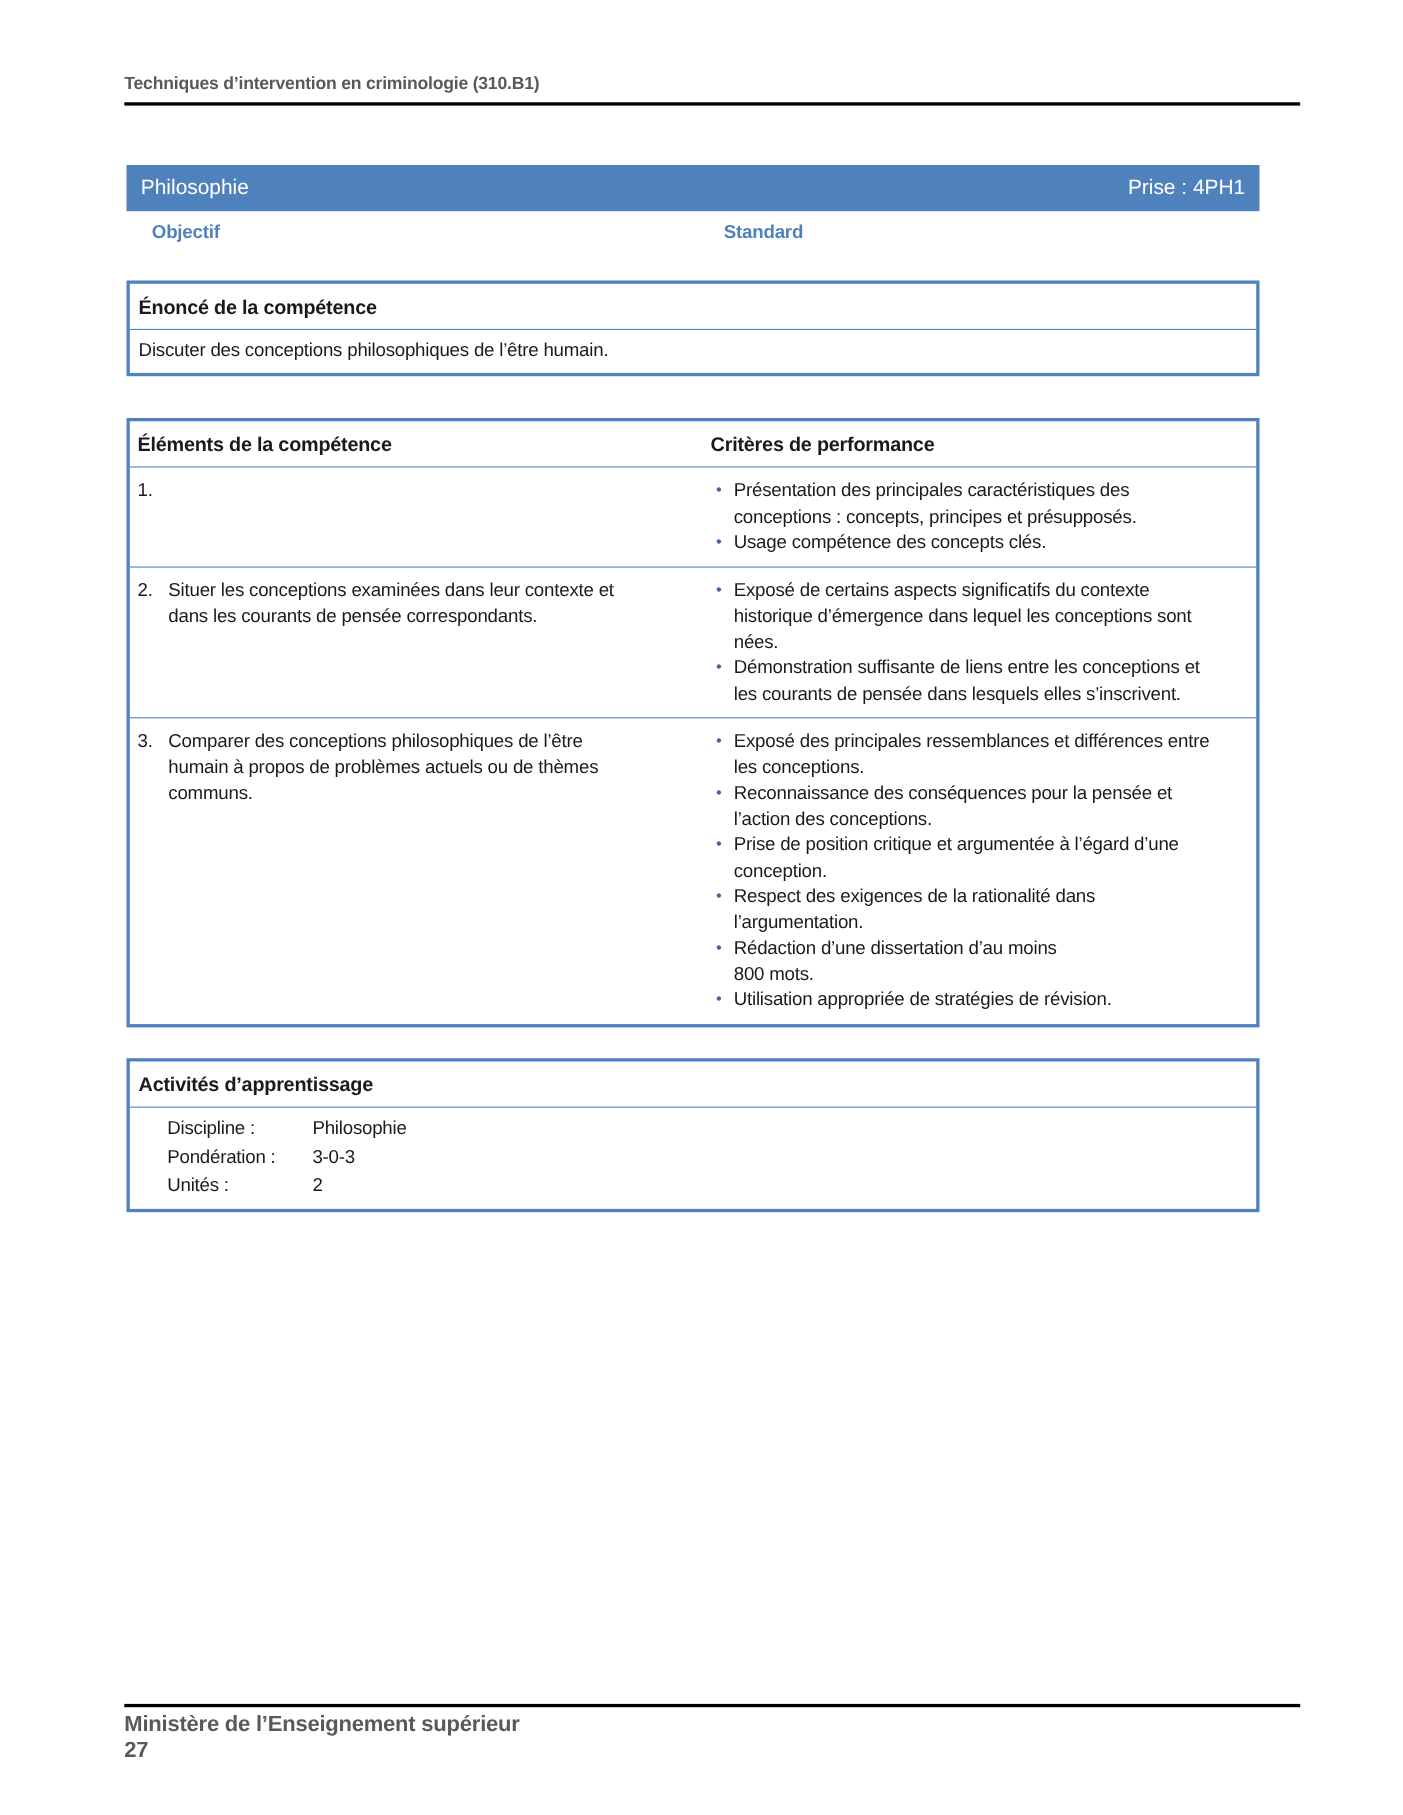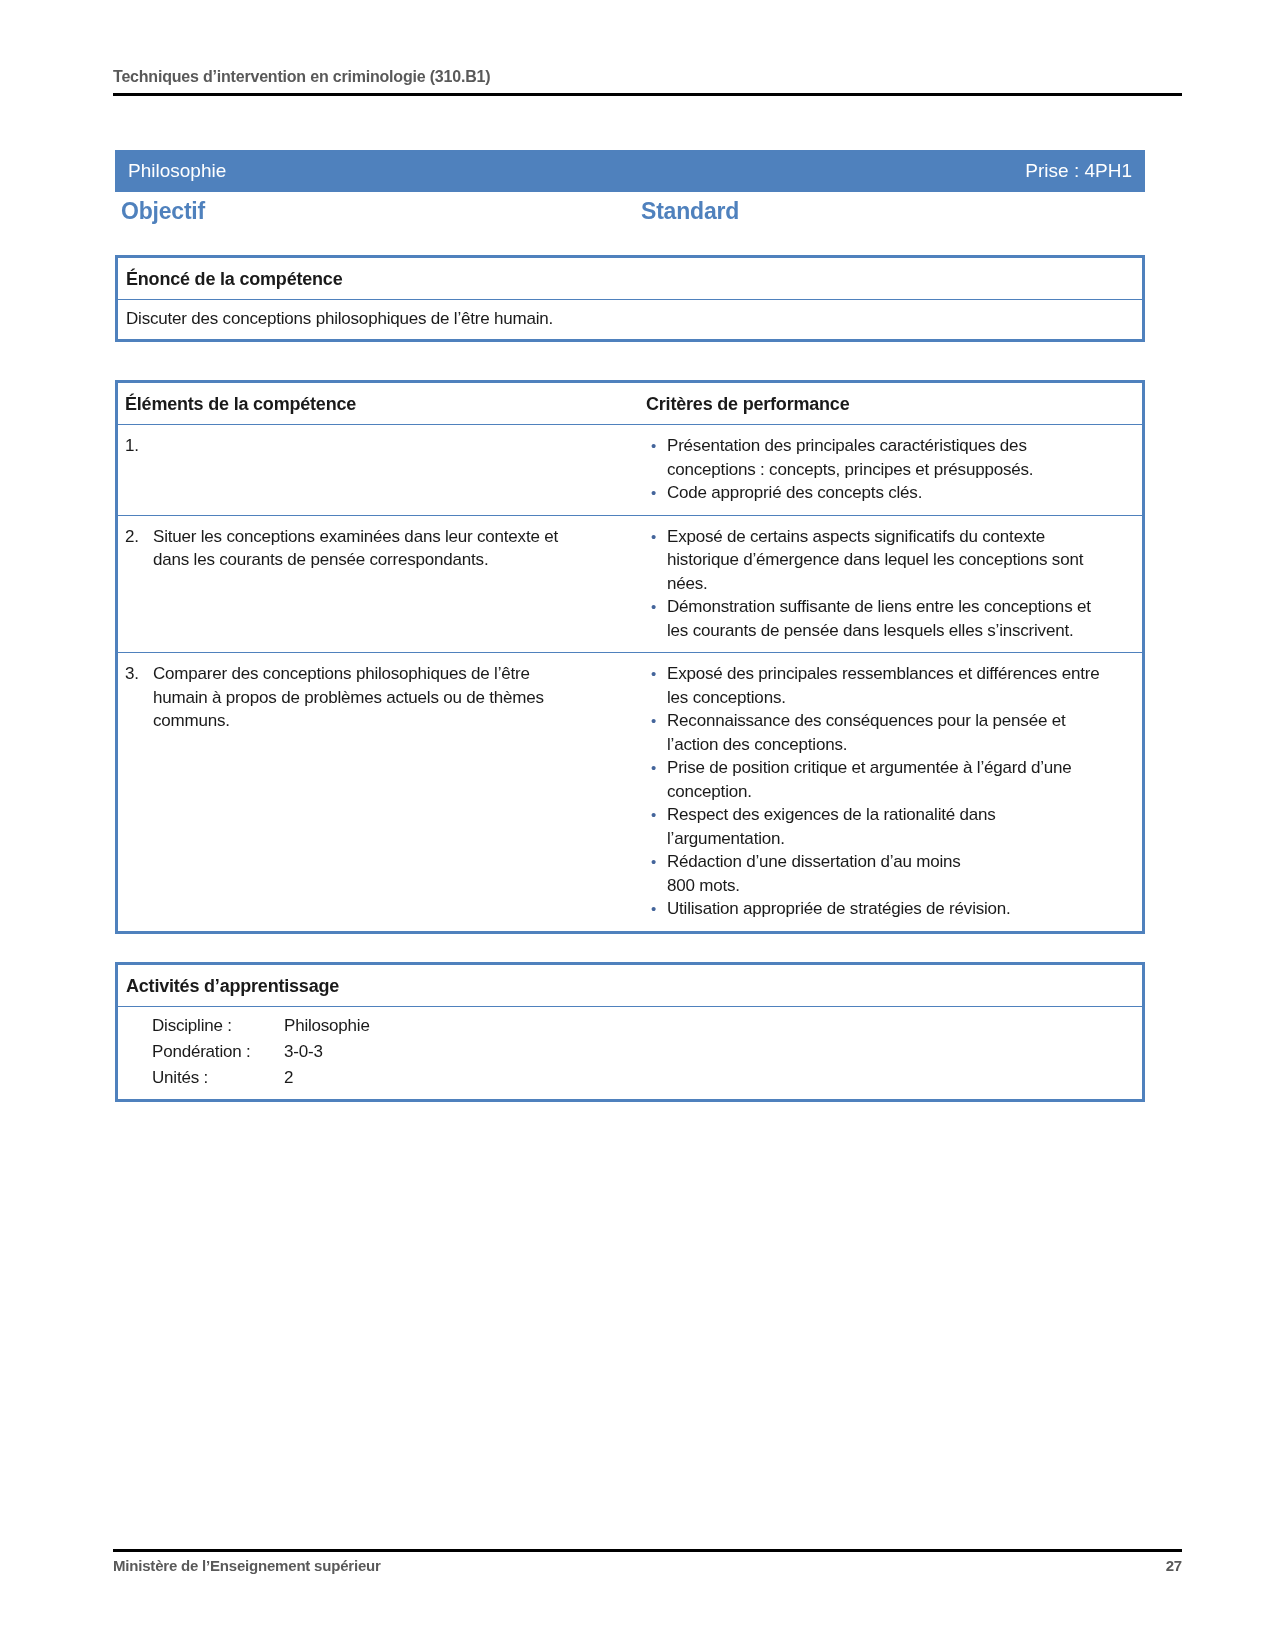--- a/index.html
+++ b/index.html
@@ -26,22 +26,22 @@
   }
   
   .banner{
     position:absolute;left:115px;top:150px;width:1030px;height:42px;
     background:var(--accent);color:#ffffff;
     display:flex;align-items:center;justify-content:space-between;
     padding:0 13px;font-size:19px;letter-spacing:0;
   }
   
   .col-heads{
-    position:absolute;left:114px;top:197px;width:1030px;
-    display:flex;font-size:23px;font-weight:bold;color:var(--accent);
+    position:absolute;left:131px;top:197px;width:1030px;
+    display:flex;font-size:17px;font-weight:bold;color:var(--accent);
     line-height:28px;
     align-items:flex-end;
   }
   .col-heads .h-obj{width:518px;padding-left:7px;}
   .col-heads .h-std{flex:1;padding-left:9px;}
   
   .box{
     position:absolute;left:115px;width:1030px;
     border:3px solid var(--accent);background:#ffffff;
   }
@@ -75,22 +75,22 @@
   
   .activites{top:962px;}
   .activites .box-body{padding:6px 8px 8px 9px;font-size:17px;line-height:26px;margin-left:25px;}
   .a-row{display:flex;}
   .a-label{width:132px;flex:0 0 132px;}
   
   .doc-footer{
     position:absolute;left:113px;top:1549px;width:1069px;
     border-top:3px solid var(--rule_black);
     padding-top:5px;
-    display:flex;justify-content:space-between;
-    font-size:15px;font-weight:bold;color:var(--gray_text);
+    display:flex;justify-content:flex-start;
+    font-size:20px;font-weight:bold;color:var(--gray_text);flex-direction:column;
   }
 </style>
 </head>
 <body>
 
 <div>
 
   <div class="doc-header">
     <span>Techniques d’intervention en criminologie (310.B1)</span>
   </div>
@@ -122,21 +122,21 @@
       <div class="c1">
         <span class="num">1.</span>
       </div>
       <div class="c2">
         <div class="blt-row">
           <span class="blt">•</span>
           <span class="btext">Présentation des principales caractéristiques des conceptions : concepts, principes et présupposés.</span>
         </div>
         <div class="blt-row">
           <span class="blt">•</span>
-          <span class="btext">Code approprié des concepts clés.</span>
+          <span class="btext">Usage compétence des concepts clés.</span>
         </div>
       </div>
     </div>
 
     <div class="t-row t-body">
       <div class="c1">
         <span class="num">2.</span>
         <span class="etext">Situer les conceptions examinées dans leur contexte et dans les courants de pensée correspondants.</span>
       </div>
       <div class="c2">

